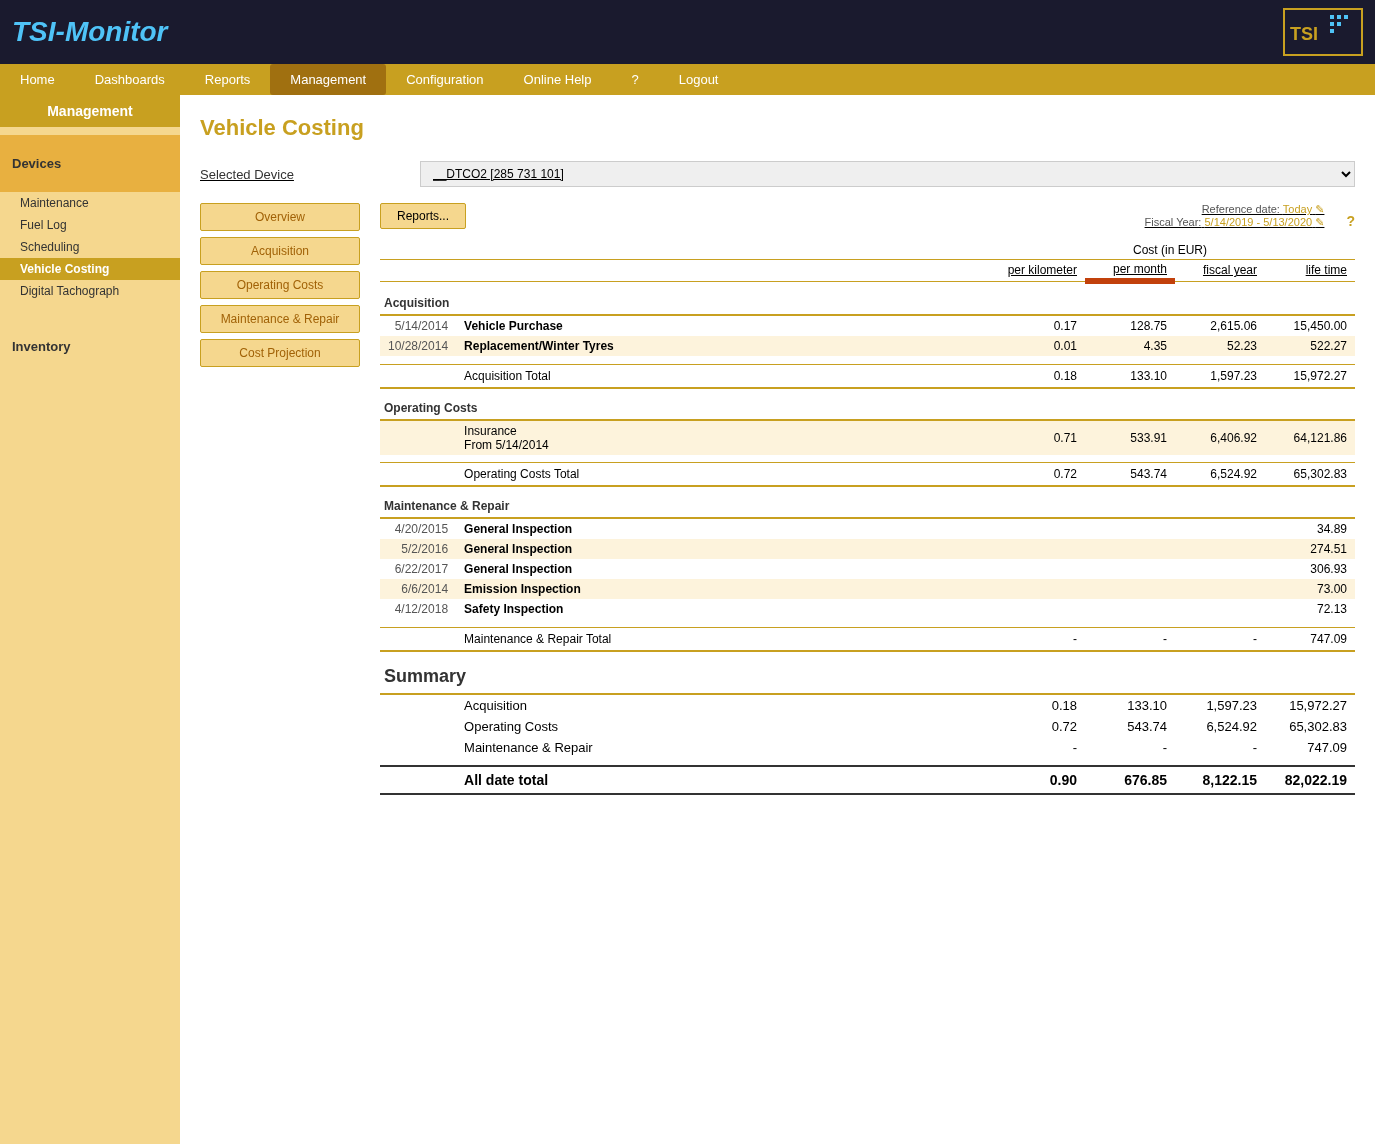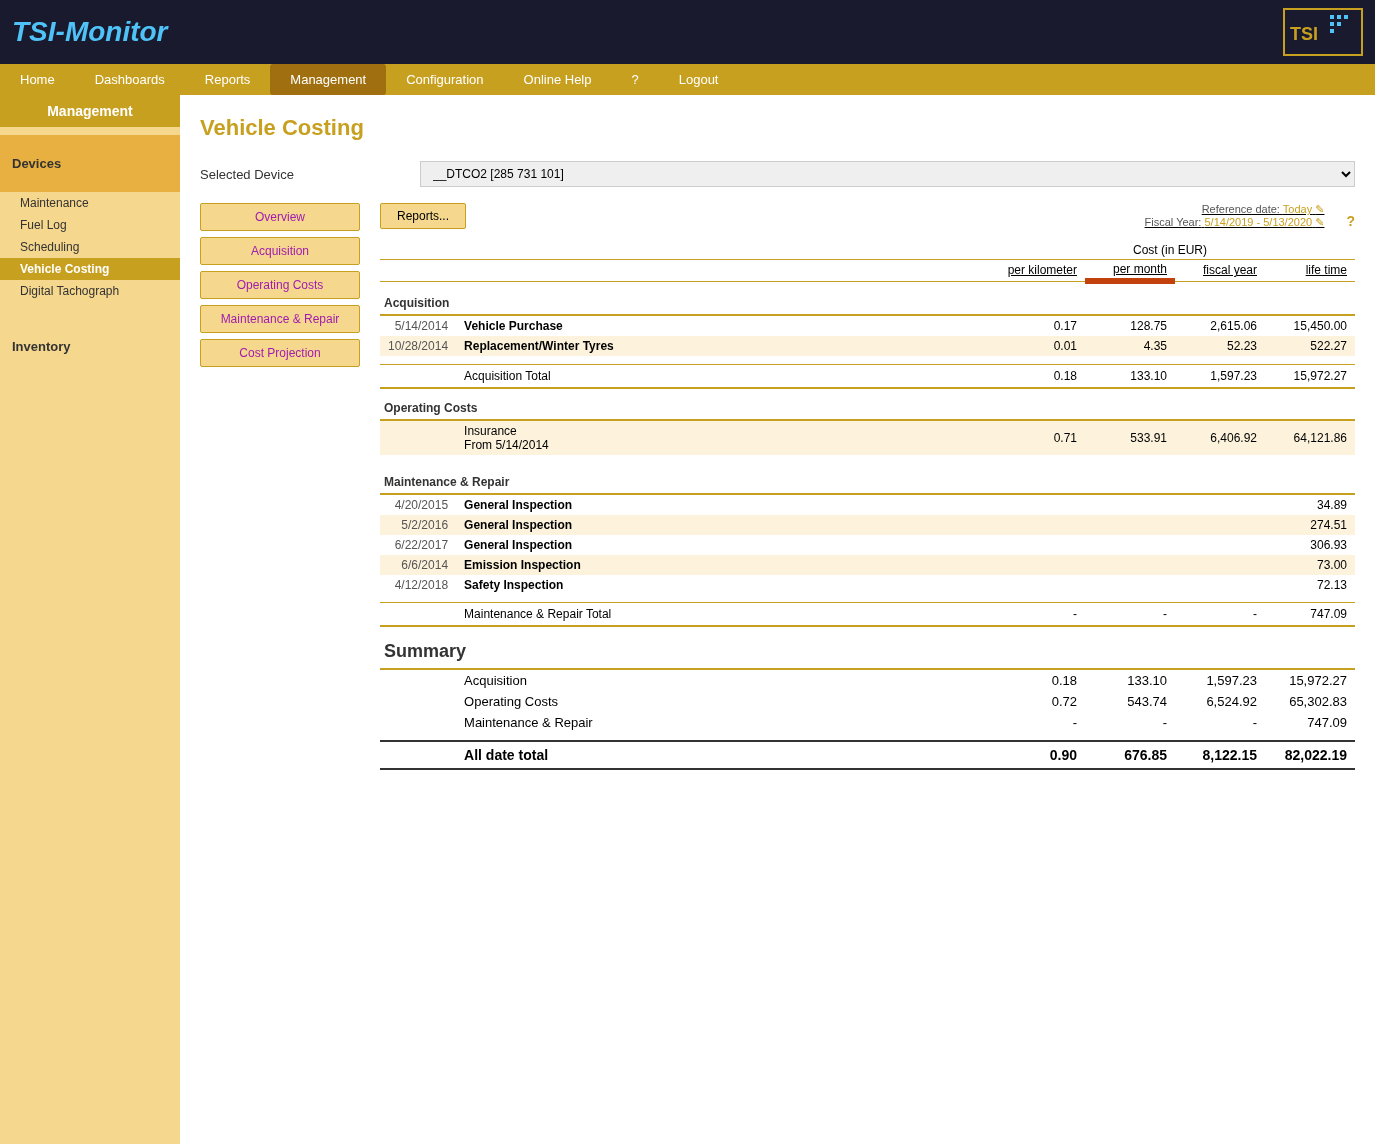--- a/index.html
+++ b/index.html
@@ -25,28 +25,28 @@
     .sidebar-section-title { padding: 21px 12px; font-weight: bold; font-size: 13px; color: #333; cursor: pointer; }
     .sidebar-section-title.active { background: #e8b040; }
     .sidebar-item { padding: 4px 20px; font-size: 12px; color: #333; cursor: pointer; }
     .sidebar-item.active { background: #c8a020; color: #fff; font-weight: bold; }
 
     
     .main { flex: 1; padding: 20px; background: #fff; }
     .page-title { color: #c8a020; font-size: 22px; font-weight: bold; margin-bottom: 20px; }
 
     
-    .device-row { display: flex; align-items: center; margin-bottom: 16px; }
+    .device-row { display: flex; align-items: center; margin-bottom: 16px; text-decoration: underline; }
     .device-label { font-size: 13px; color: #333; width: 220px; }
     .device-select { flex: 1; padding: 4px 8px; border: 1px solid #ccc; font-size: 12px; }
 
     
     .content-area { display: flex; gap: 20px; }
     .left-nav { width: 160px; display: flex; flex-direction: column; gap: 6px; }
-    .left-nav-btn { background: #f5d78e; border: 1px solid #c8a020; padding: 6px 10px; text-align: center; font-size: 12px; cursor: pointer; border-radius: 2px; color: #a21caf; }
+    .left-nav-btn { background: #f5d78e; border: 1px solid #c8a020; padding: 6px 10px; text-align: center; font-size: 12px; cursor: pointer; border-radius: 2px; color: #a16207; }
 
     
     .right-panel { flex: 1; }
 
     
     .reports-bar { display: flex; align-items: flex-start; justify-content: space-between; margin-bottom: 12px; }
     .reports-btn { background: #f5d78e; border: 1px solid #c8a020; padding: 5px 16px; font-size: 12px; cursor: pointer; border-radius: 2px; }
     .ref-area { text-align: right; font-size: 11px; color: #555; }
     .ref-area a { color: #c8a020; text-decoration: none; }
     .help-icon { color: #c8a020; font-weight: bold; font-size: 14px; float: right; margin-left: 8px; cursor: pointer; }
@@ -223,20 +223,28 @@
                 <div class="sublabel">From 5/14/2014</div>
               </td>
               <td class="right">0.71</td>
               <td class="right">533.91</td>
               <td class="right">6,406.92</td>
               <td class="right">64,121.86</td>
             </tr>
             <tr>
                 <td colspan="6" style="height:8px;"></td>
               </tr>
+            <tr class="total-row">
+              <td></td>
+              <td>Operating Costs Total</td>
+              <td class="right">0.72</td>
+              <td class="right">543.74</td>
+              <td class="right">6,524.92</td>
+              <td class="right">65,302.83</td>
+            </tr>
 
             <tr class="section-header">
               <td colspan="6">Maintenance &amp; Repair</td>
             </tr>
             <tr class="data-row">
               <td class="date right">4/20/2015</td>
               <td class="label">General Inspection</td>
               <td class="right"></td>
               <td class="right"></td>
               <td class="right"></td>

